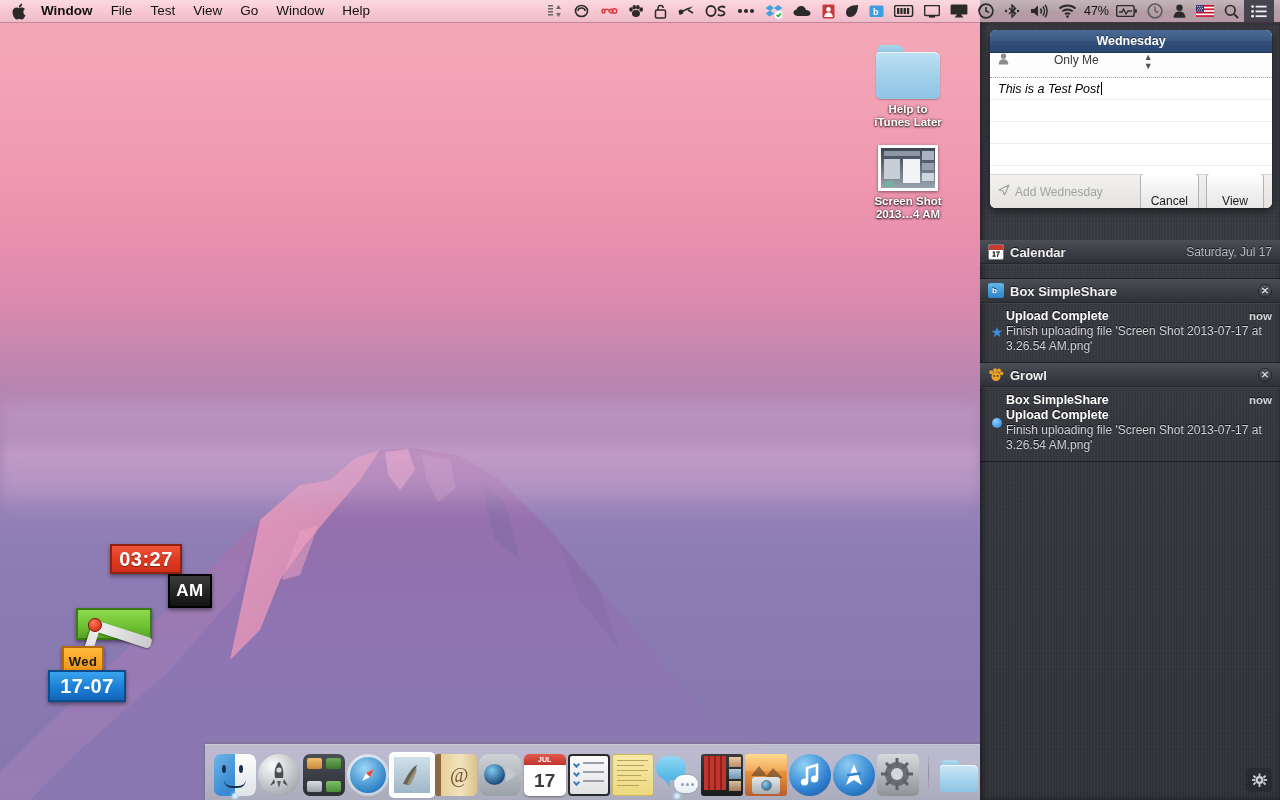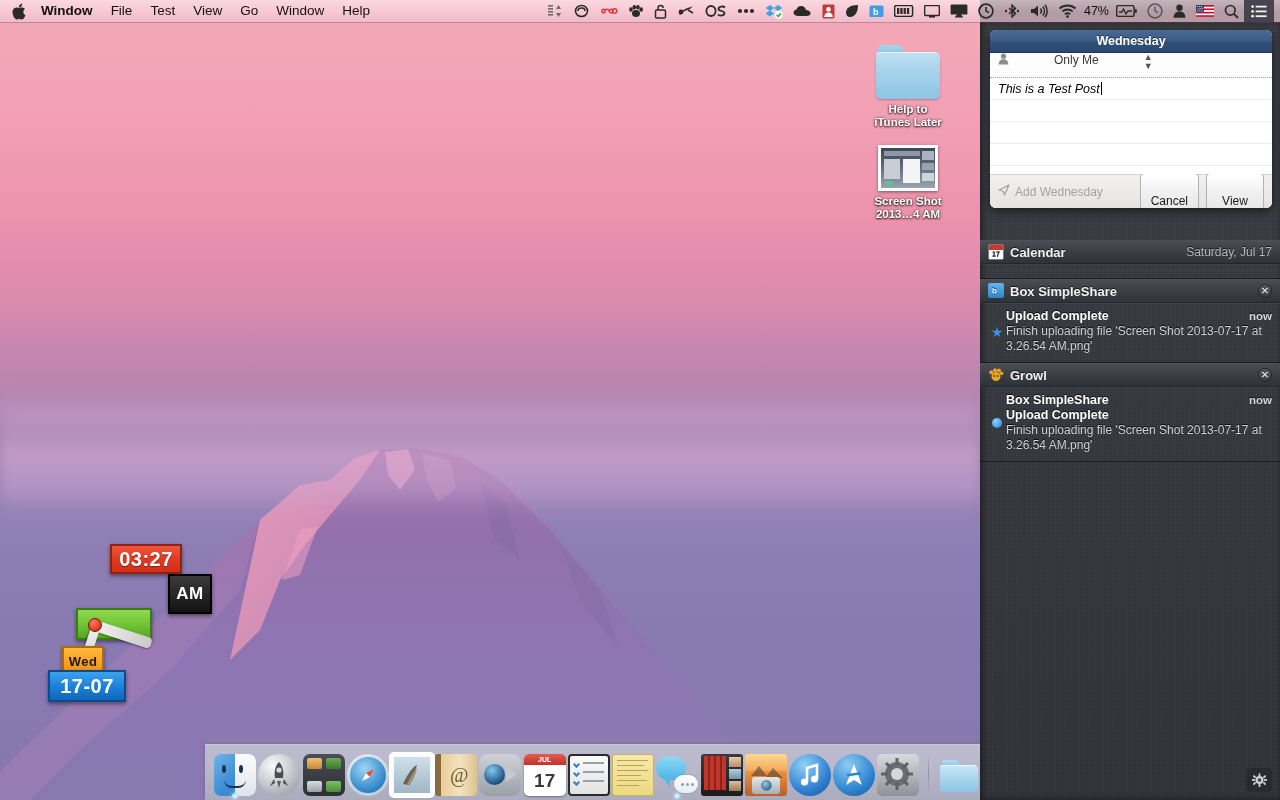--- a/index.html
+++ b/index.html
@@ -116,21 +116,21 @@
     box-shadow:0 2px 4px rgba(0,0,0,0.45);
     letter-spacing:0.5px;
   }
   #blk-time {
     left:62px; top:8px; width:72px; height:30px;
     background:linear-gradient(to bottom,#f0563c 0%,#e03a22 50%,#cf2f1a 100%);
     border:2px solid #8f2211; font-size:20px;
     text-shadow:0 1px 1px rgba(0,0,0,0.4);
   }
   #blk-ampm {
-    left:120px; top:38px; width:44px; height:40px;
+    left:120px; top:38px; width:44px; height:34px;
     background:linear-gradient(to bottom,#3a3a3a,#131313);
     border:2px solid #000; font-size:17px;
   }
   #blk-green {
     left:28px; top:72px; width:76px; height:32px;
     background:linear-gradient(to bottom,#8fd94f 0%,#6fc234 55%,#57a526 100%);
     border:2px solid #3b7a14;
   }
   #blk-wed {
     left:14px; top:110px; width:42px; height:30px;

